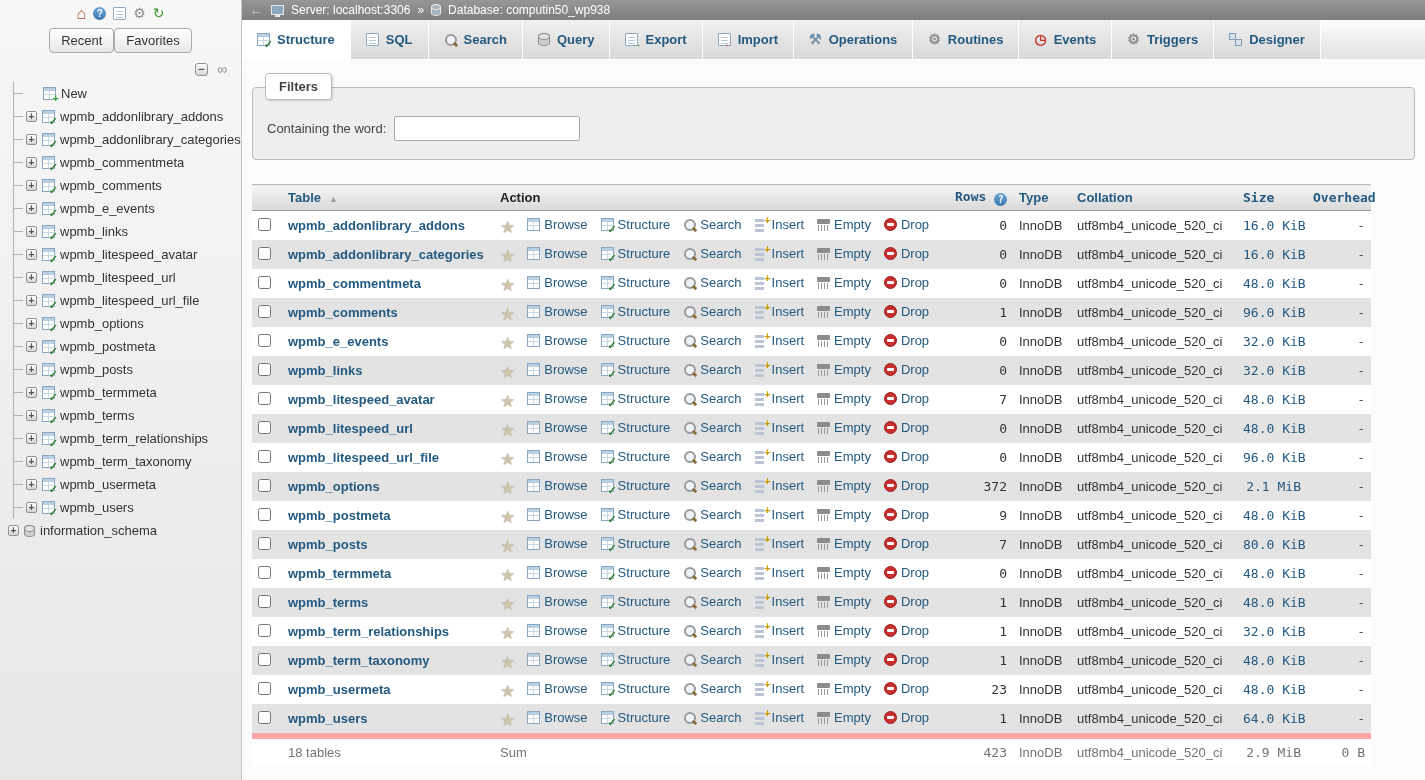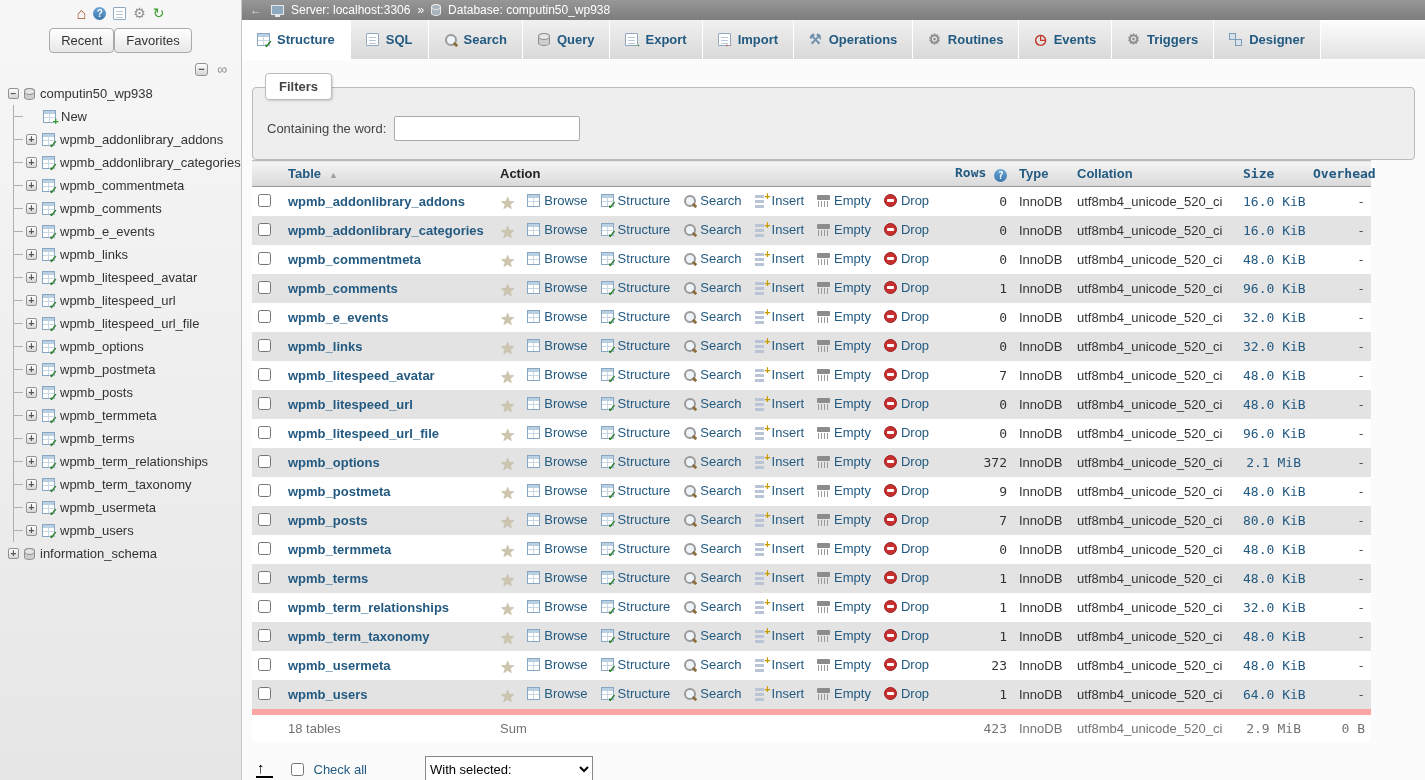--- a/index.html
+++ b/index.html
@@ -66,21 +66,21 @@
   
   #main { flex:1; height:780px; overflow:hidden; background:#fbfbfb; }
   #topbar { height:20px; background:linear-gradient(#979797,#7d7d7d); color:#fff; font-size:12px; display:flex; align-items:center; gap:7px; padding:0 8px; }
   #topbar a { color:#fff; }
   .back { color:#ddd; margin-right:2px; }
   #tabbar { height:40px; background:linear-gradient(#fdfdfd,#e2e2e2); display:flex; border-bottom:1px solid #fff; }
   .tab { display:flex; align-items:center; gap:7px; padding:0 15px; border-right:1px solid #fff; background:linear-gradient(#f0f0f0,#d9d9d9); font-weight:bold; color:#235a81; cursor:pointer; white-space:nowrap; }
   .tab.active { background:#fff; }
 
   #content { padding:1px 0; }
-  .filters { position:relative; margin:26px 10px 0; background:#eee; border:1px solid #bbb; border-radius:4px; padding:28px 14px 18px; }
+  .filters { position:relative; margin:26px 10px 24px; background:#eee; border:1px solid #bbb; border-radius:4px; padding:28px 14px 18px; }
   .flegend { position:absolute; top:-15px; left:12px; background:#fff; border:1px solid #bbb; border-radius:4px; padding:5px 13px; font-weight:bold; color:#444; box-shadow:1px 1px 2px rgba(0,0,0,.15); }
   .frow { display:flex; align-items:center; gap:8px; }
   .frow label { color:#444; }
   .frow input { width:186px; height:25px; border:1px solid #aaa; border-radius:2px; background:#fff; padding:0 5px; font-size:13px; }
 
   table.struct { border-collapse:collapse; table-layout:fixed; width:1119px; margin-left:10px; }
   table.struct th { background:linear-gradient(#f5f5f5,#d8d8d8); border-top:1px solid #bbb; border-bottom:1px solid #999; text-align:left; padding:4px 6px; font-weight:bold; color:#222; white-space:nowrap; }
   table.struct th a { color:#235a81; }
   table.struct td { padding:6px 6px; white-space:nowrap; overflow:hidden; }
   tr.odd { background:#fff; }
@@ -113,25 +113,20 @@
     </div>
   <div class="sb-btns" id="sb-btns">
       <button class="sb-btn">Recent</button>
       <button class="sb-btn">Favorites</button>
     </div>
   <div class="panel-actions" id="panel-actions">
       <span class="mini-box mb-minus"></span>
       <span class="icg gray">∞</span>
     </div>
   <div id="tree">
-    <div class="troot">
-      <span class="mini-box mb-minus t"></span>
-      <span class="ic ic-db tiny"></span>
-      <a class="tlink">computin50_wp938</a>
-    </div>
     <div class="tkids" id="tree-kids">
         <div class="titem">
           <span class="spacer"></span>
           <span class="ic ic-table">
             <b class="chk g">+</b>
           </span>
           <a class="tlink">New</a>
         </div>
         <div class="titem">
           <span class="mini-box mb-plus t"></span>

